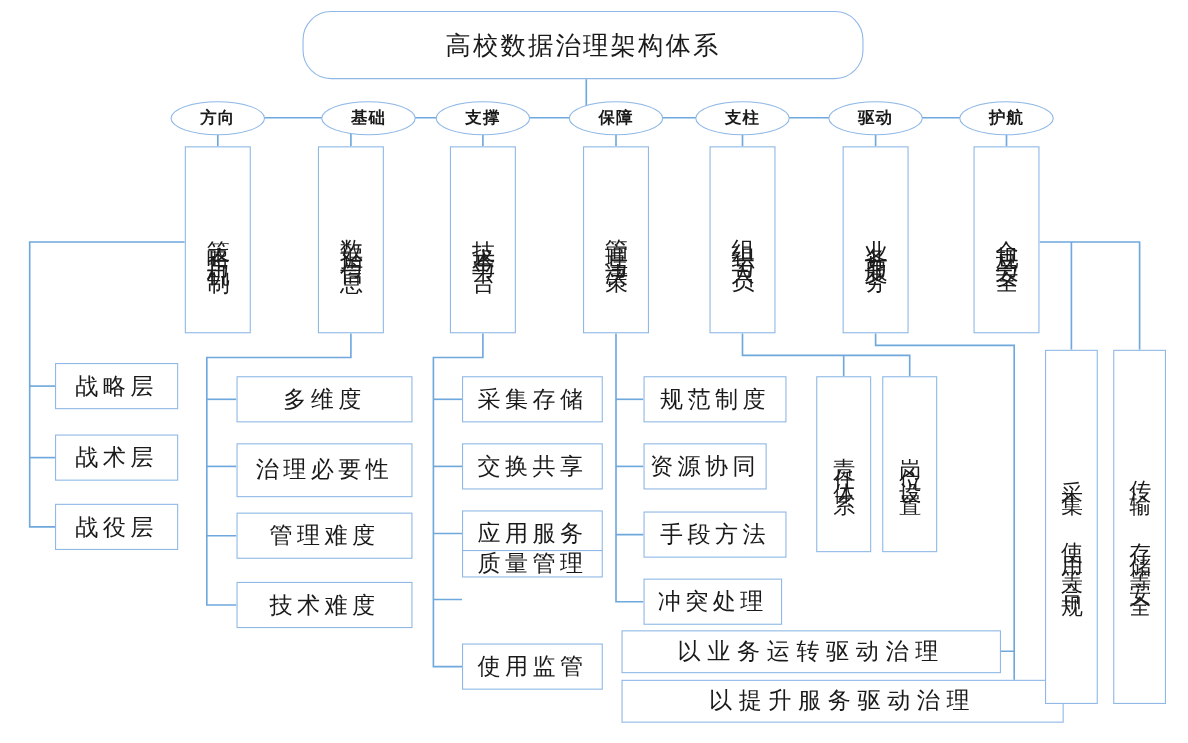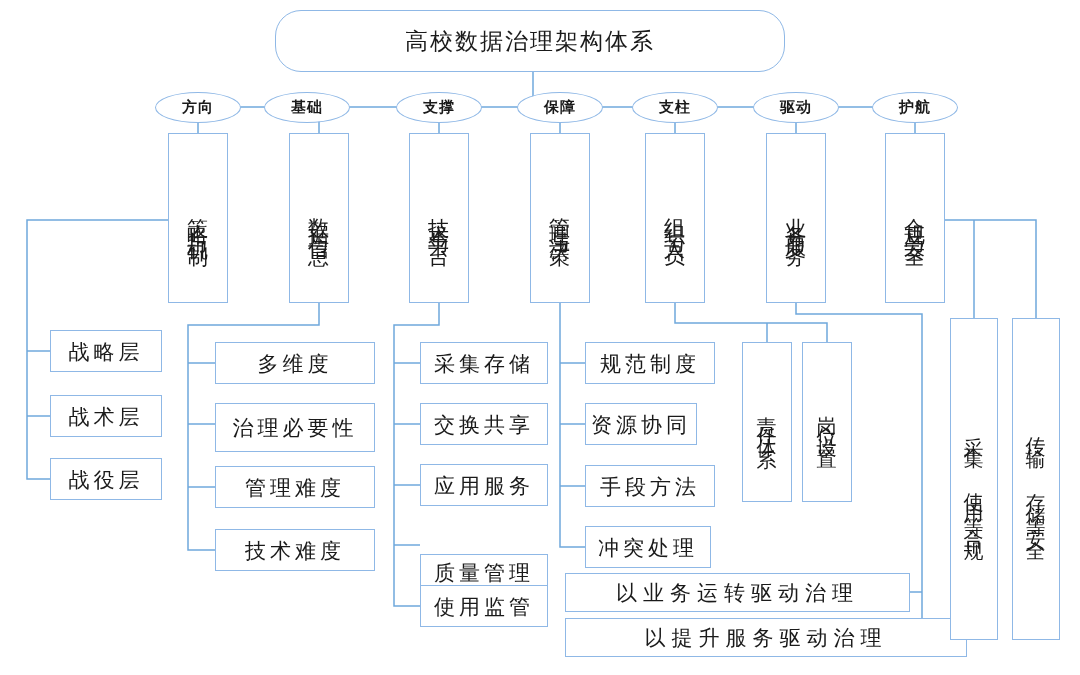--- a/index.html
+++ b/index.html
@@ -108,21 +108,21 @@
     <polyline class="cline" points="796,303 796,314 922,314 922,637 910,637"></polyline>
     <polyline class="cline" points="922,592 910,592"></polyline>
 
     <polyline class="cline" points="945,220 1036,220 1036,318"></polyline>
     <polyline class="cline" points="974,220 974,318"></polyline>
   </svg>
 
   <div class="box root">高校数据治理架构体系</div>
 
   <div class="ellipse" style="left:155px">方向</div>
-  <div class="ellipse" style="left:264px">基础</div>
+  <div class="ellipse" style="left:292px">基础</div>
   <div class="ellipse" style="left:396px">支撑</div>
   <div class="ellipse" style="left:517px">保障</div>
   <div class="ellipse" style="left:632px">支柱</div>
   <div class="ellipse" style="left:753px">驱动</div>
   <div class="ellipse" style="left:872px">护航</div>
 
   <div class="box pillar" style="left:168px">策略与机制</div>
   <div class="box pillar" style="left:289px">数据与信息</div>
   <div class="box pillar" style="left:409px">技术与平台</div>
   <div class="box pillar" style="left:530px">管理与决策</div>
@@ -135,21 +135,21 @@
   <div class="box hchild" style="left:50px; top:458px; width:112px; height:42px">战役层</div>
 
   <div class="box hchild" style="left:215px; top:342px; width:160px; height:42px">多维度</div>
   <div class="box hchild" style="left:215px; top:403px; width:160px; height:49px">治理必要性</div>
   <div class="box hchild" style="left:215px; top:466px; width:160px; height:42px">管理难度</div>
   <div class="box hchild" style="left:215px; top:529px; width:160px; height:42px">技术难度</div>
 
   <div class="box hchild" style="left:420px; top:342px; width:128px; height:42px">采集存储</div>
   <div class="box hchild" style="left:420px; top:403px; width:128px; height:42px">交换共享</div>
   <div class="box hchild" style="left:420px; top:464px; width:128px; height:42px">应用服务</div>
-  <div class="box hchild" style="left:420px; top:554px; width:128px; height:36px">质量管理</div>
+  <div class="box hchild" style="left:420px; top:500px; width:128px; height:25px">质量管理</div>
   <div class="box hchild" style="left:420px; top:585px; width:128px; height:42px">使用监管</div>
 
   <div class="box hchild" style="left:585px; top:342px; width:130px; height:42px">规范制度</div>
   <div class="box hchild" style="left:585px; top:403px; width:112px; height:42px">资源协同</div>
   <div class="box hchild" style="left:585px; top:465px; width:130px; height:42px">手段方法</div>
   <div class="box hchild" style="left:585px; top:526px; width:126px; height:42px">冲突处理</div>
 
   <div class="box vtext orgbox" style="left:742px">责任体系</div>
   <div class="box vtext orgbox" style="left:802px">岗位设置</div>
 

